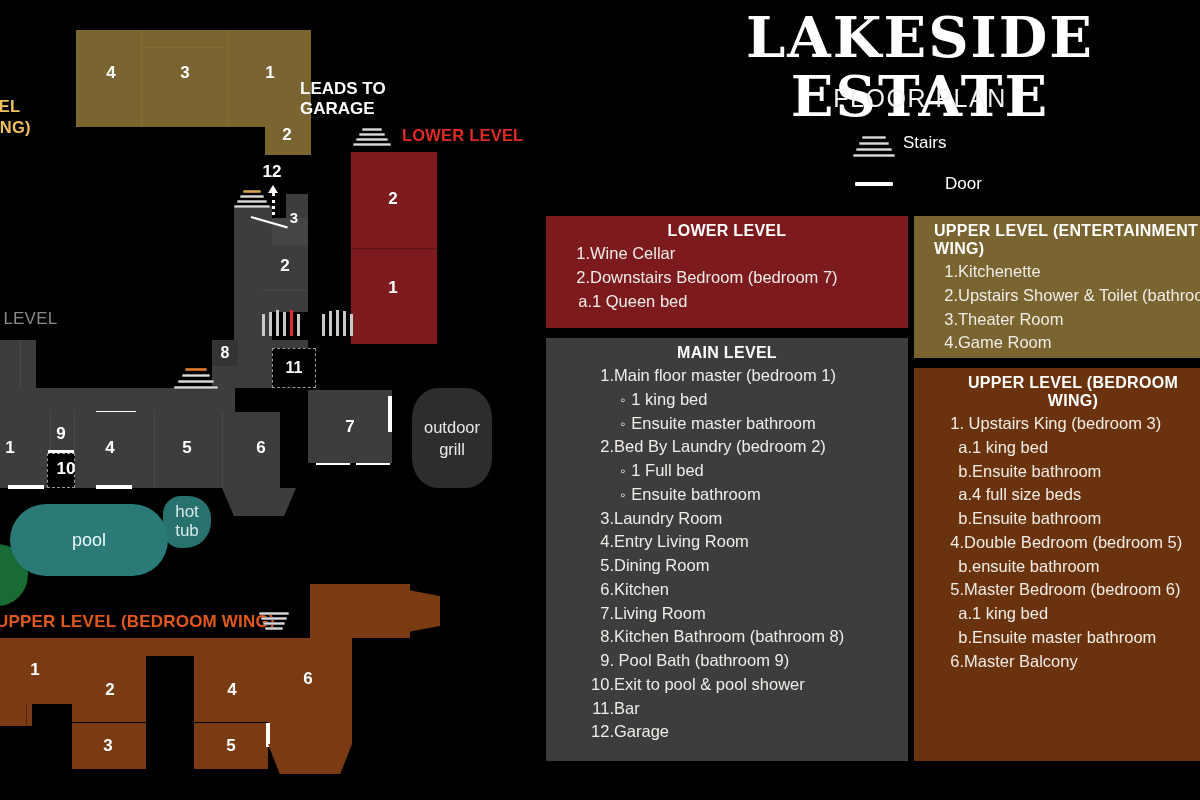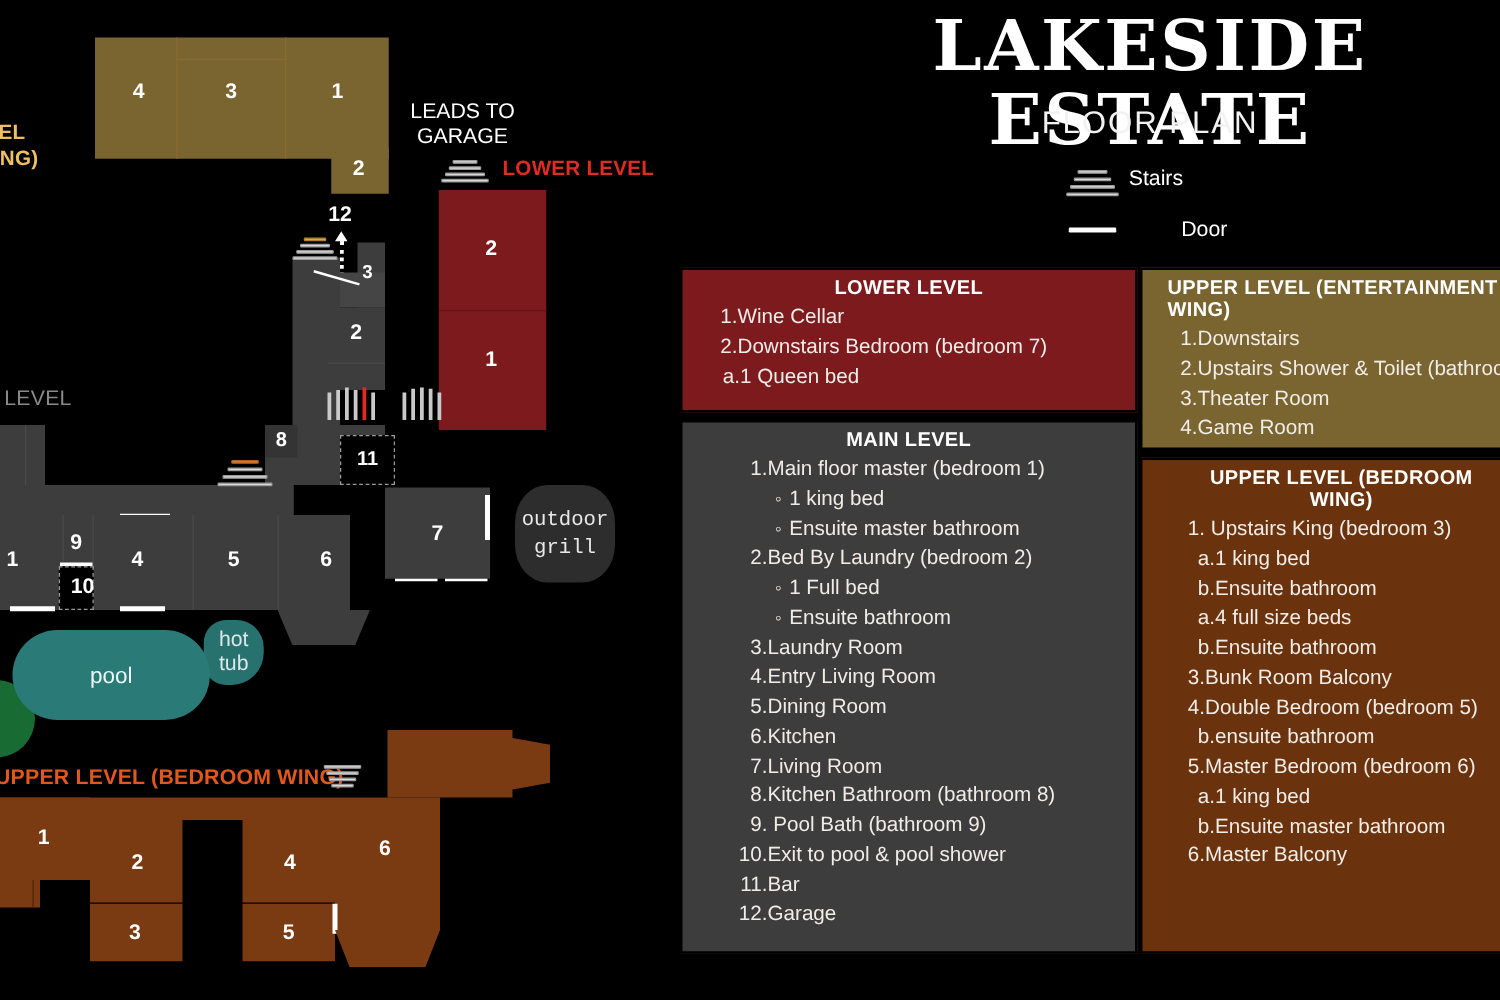--- a/index.html
+++ b/index.html
@@ -55,21 +55,21 @@
   .shape { position:absolute; }
   .rm { position:absolute; display:flex; align-items:center; justify-content:center;
         font-size:17px; font-weight:bold; color:#fff; }
 
   
   .lbl { position:absolute; font-size:16.5px; font-weight:bold; letter-spacing:.2px; }
   .lbl-ent  { color:#f0c060; }
   .lbl-low  { color:#e02b22; }
   .lbl-main { color:#8a8a8a; }
   .lbl-bed  { color:#e1581a; }
-  .lbl-plain{ color:#fff; font-weight:400; font-size:17px; text-align:center; }
+  .lbl-plain{ color:#fff; font-weight:700; font-size:17px; }
 
   
   .c-ent  { background:#7a6430; }
   .c-low  { background:#7c1a1e; }
   .c-main { background:#3d3d3d; }
   .c-main2{ background:#454545; }
   .c-main3{ background:#343434; }
   .c-bed  { background:#7a3a12; }
 
   .door { position:absolute; background:#fff; }
@@ -155,40 +155,39 @@
       <li><span class="num">9.</span><span> Pool Bath (bathroom 9)</span></li>
       <li><span class="num">10.</span><span>Exit to pool &amp; pool shower</span></li>
       <li><span class="num">11.</span><span>Bar</span></li>
       <li><span class="num">12.</span><span>Garage</span></li>
     </ol>
   </div>
 
   <div class="box" id="box-ent">
     <h3 style="text-align:left;padding-left:10px;">UPPER LEVEL (ENTERTAINMENT WING)</h3>
     <ol class="lvl1">
-      <li><span class="num">1.</span><span>Downstairs</span></li>
+      <li><span class="num">1.</span><span>Kitchenette</span></li>
       <li><span class="num">2.</span><span>Upstairs Shower &amp; Toilet (bathroom 10)</span></li>
       <li><span class="num">3.</span><span>Theater Room</span></li>
       <li><span class="num">4.</span><span>Game Room</span></li>
     </ol>
   </div>
 
   <div class="box" id="box-bed">
     <h3 style="padding-left:22px;">UPPER LEVEL (BEDROOM WING)</h3>
     <ol class="lvl1">
       <li><span class="num">1.</span><span> Upstairs King  (bedroom 3)</span></li>
       <ol class="sub">
         <li><span class="num">a.</span><span>1 king bed</span></li>
         <li><span class="num">b.</span><span>Ensuite bathroom</span></li>
       </ol>
       <ol class="sub">
         <li><span class="num">a.</span><span>4 full size beds</span></li>
         <li><span class="num">b.</span><span>Ensuite bathroom</span></li>
       </ol>
-      <li><span class="num">3.</span><span>Bunk Room Balcony</span></li>
       <li><span class="num">4.</span><span>Double Bedroom (bedroom 5)</span></li>
       <ol class="sub">
         <li><span class="num">b.</span><span>ensuite bathroom</span></li>
       </ol>
       <li><span class="num">5.</span><span>Master Bedroom (bedroom 6)</span></li>
       <ol class="sub">
         <li><span class="num">a.</span><span>1 king bed</span></li>
         <li><span class="num">b.</span><span>Ensuite master bathroom</span></li>
       </ol>
       <li><span class="num">6.</span><span>Master Balcony</span></li>
@@ -299,21 +298,21 @@
   <div class="door" style="left:96px; top:485px; width:36px; height:4px;"></div>
   <div class="door" style="left:316px; top:461px; width:34px; height:4px;"></div>
   <div class="door" style="left:356px; top:461px; width:34px; height:4px;"></div>
 
   <div class="shape c-main" style="left:308px; top:390px; width:84px; height:73px;"></div>
   <div class="rm" style="left:335px; top:415px; width:30px; height:24px;">7</div>
   <div class="door" style="left:388px; top:396px; width:4px; height:36px;"></div>
 
   <div class="shape c-main" style="left:222px; top:488px; width:74px; height:28px; clip-path:polygon(0 0, 100% 0, 84% 100%, 16% 100%);"></div>
 
-  <div class="grill" style="left:412px; top:388px; width:80px; height:78px;font-family:Liberation Mono, monospace;">
+  <div class="grill" style="left:412px; top:388px; width:80px; height:100px;">
     <div>
       <div>outdoor</div>
       <div>grill</div>
     </div>
   </div>
 
   <div class="greenblob" style="left:-34px; top:544px; width:62px; height:62px;"></div>
   <div class="pool" style="left:10px; top:504px; width:158px; height:72px;">
     <span>pool</span>
   </div>

